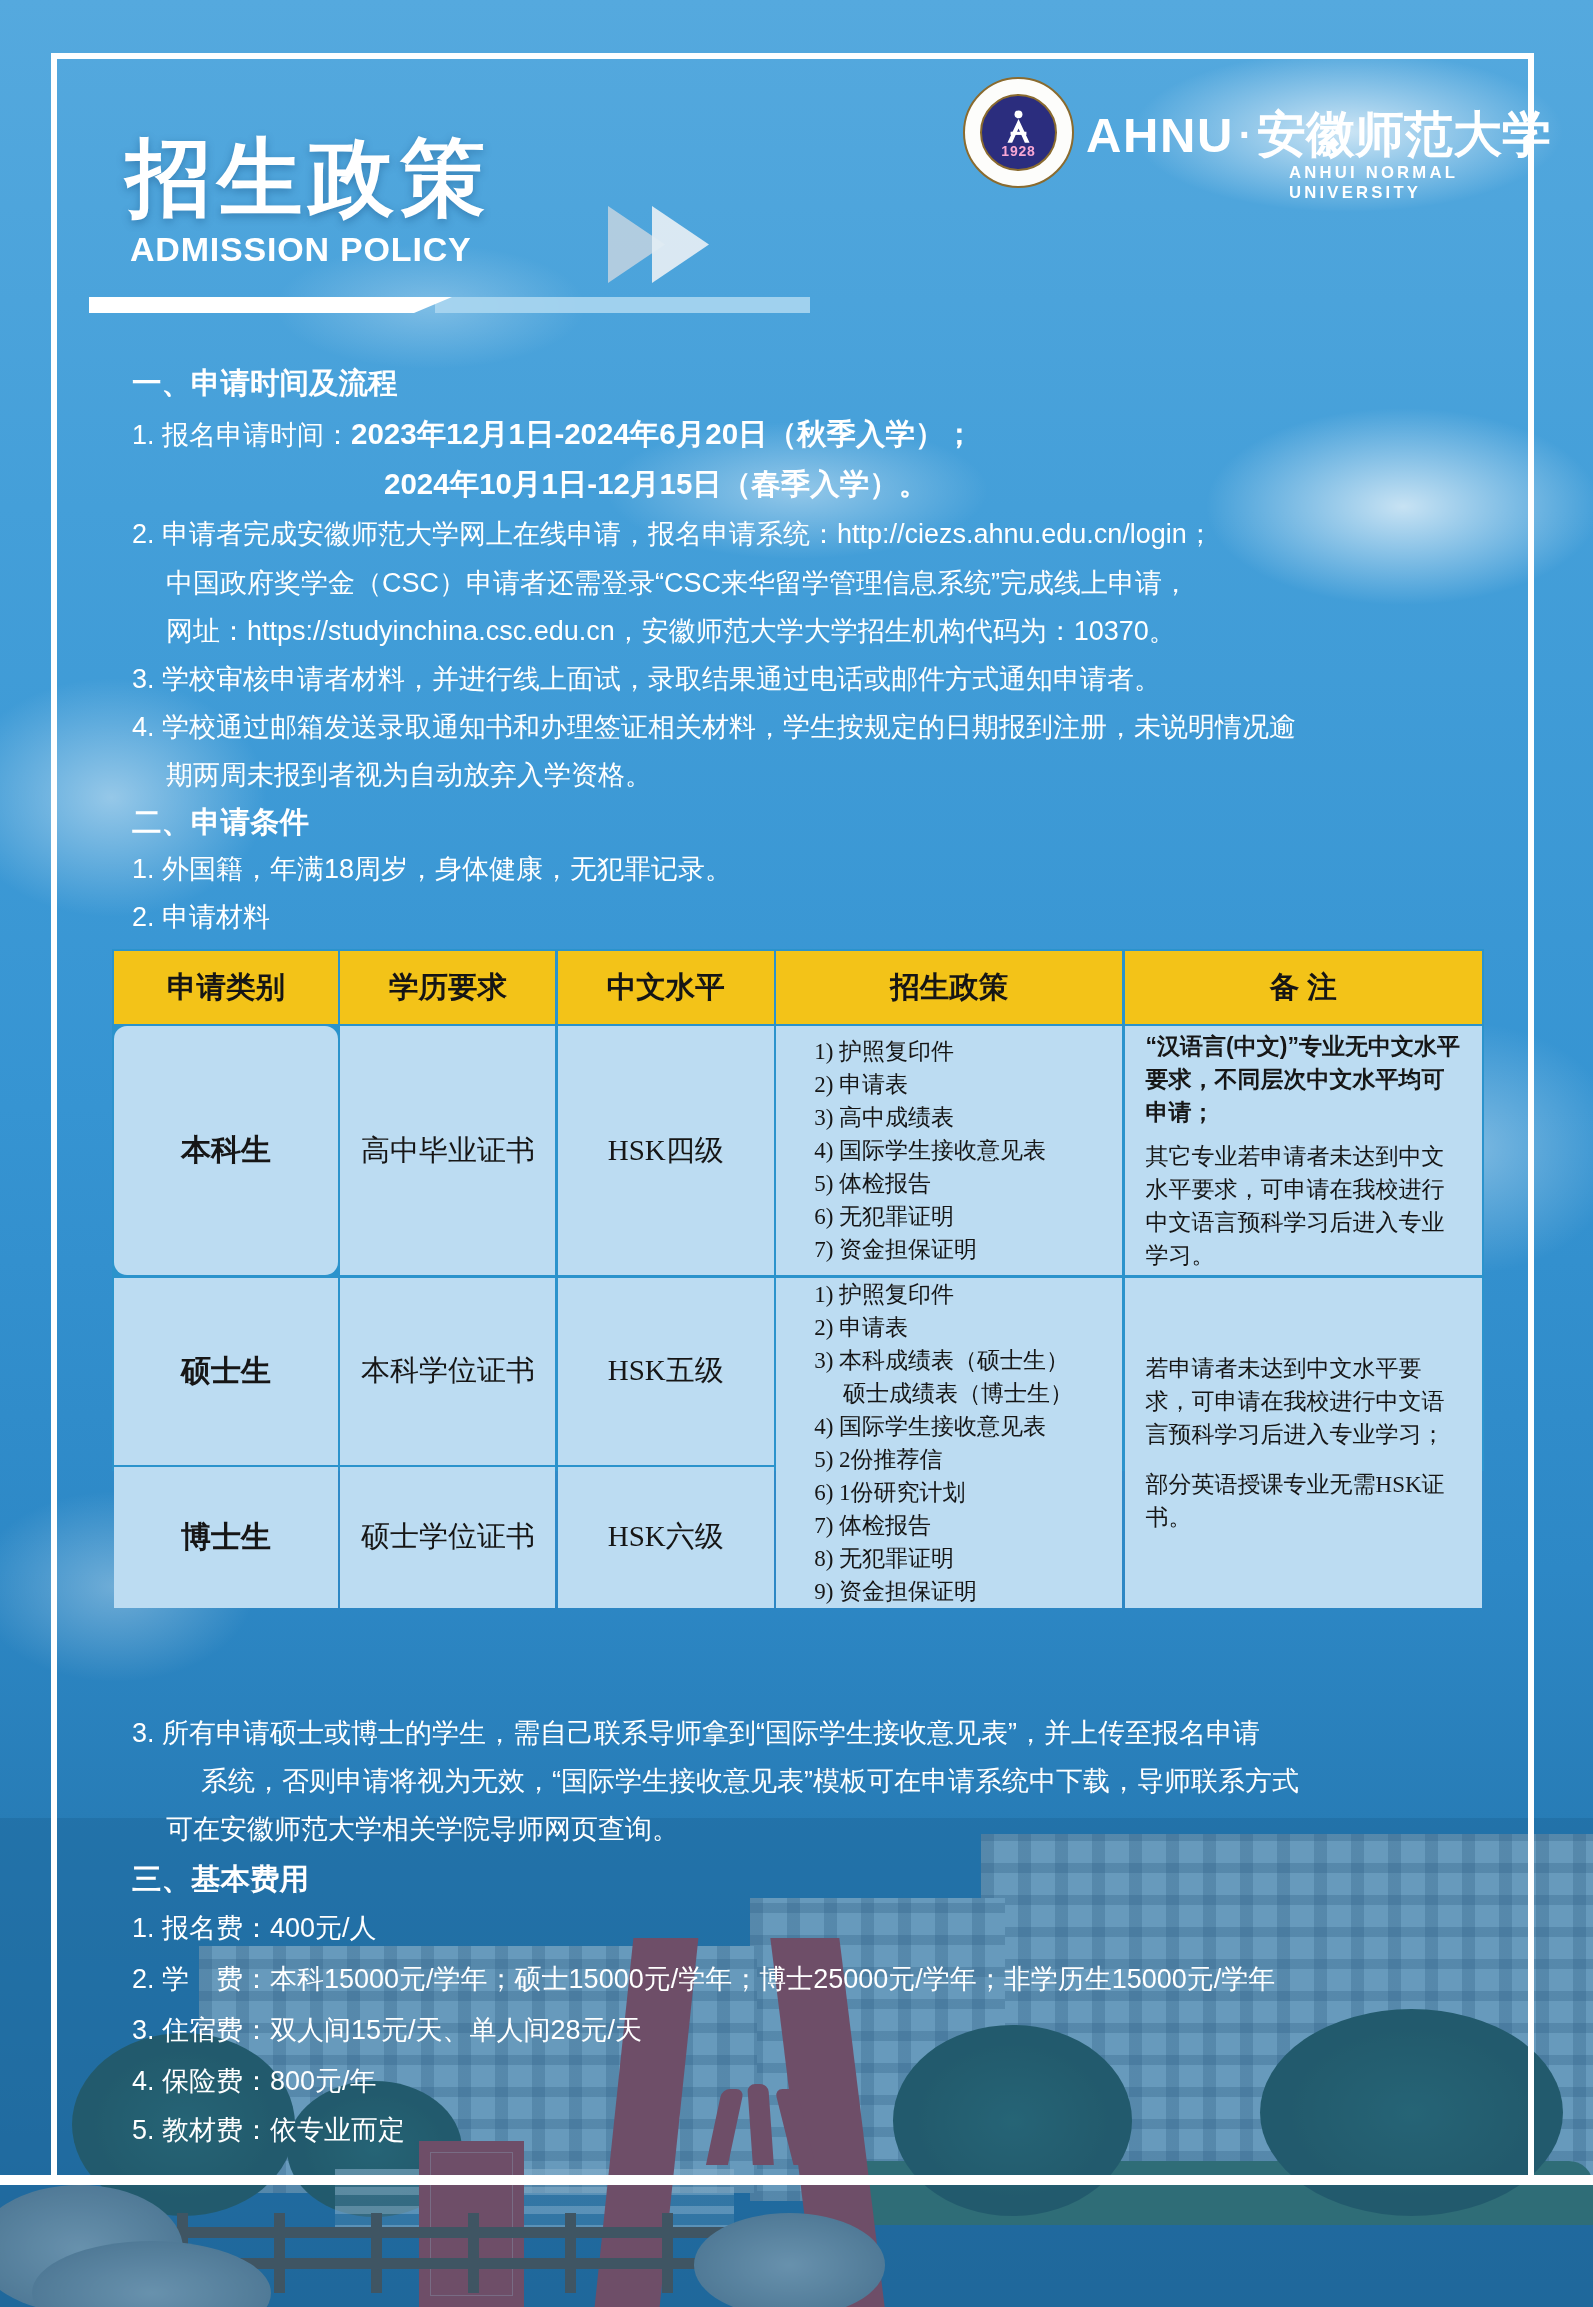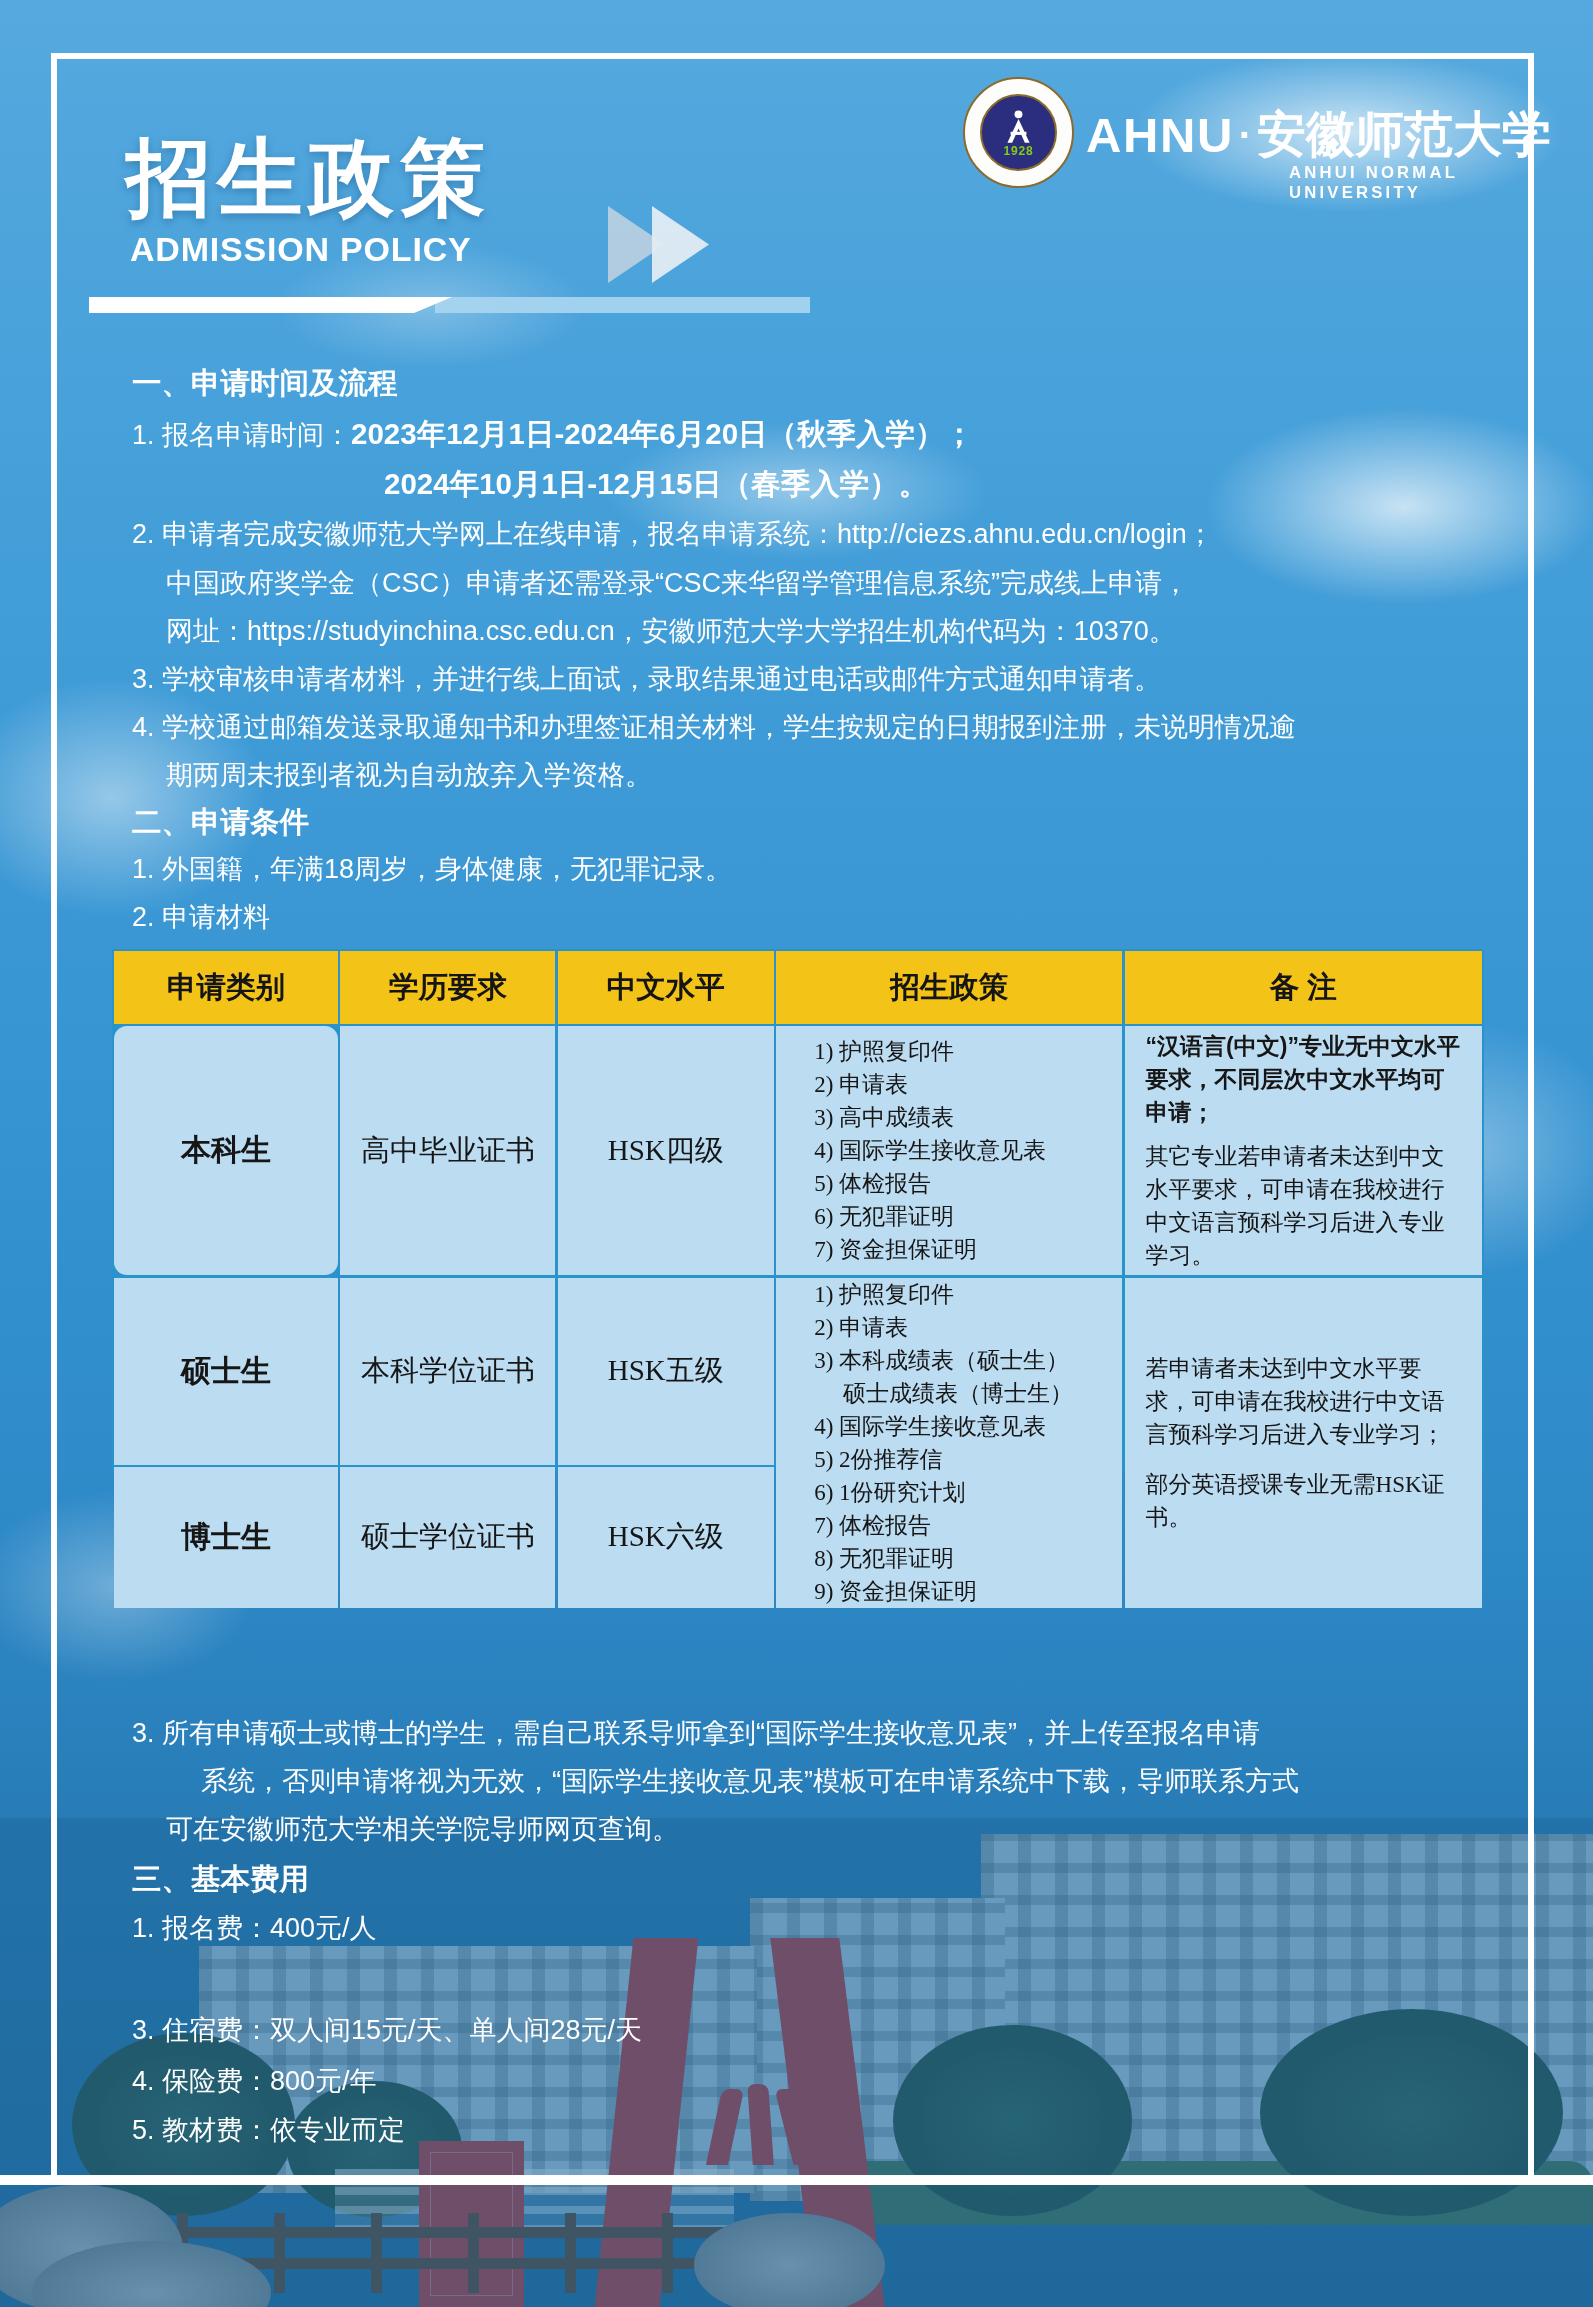--- a/index.html
+++ b/index.html
@@ -31,21 +31,21 @@
   .title-en{position:absolute;left:130px;top:230px;font-size:34px;font-weight:bold;color:#fff;letter-spacing:0.8px;z-index:8;}
   .arrow{position:absolute;width:57px;height:77px;clip-path:polygon(0 0,100% 50%,0 100%);z-index:8;}
   .ribbon-w{position:absolute;left:89px;top:297px;width:363px;height:16px;background:#fff;
     clip-path:polygon(0 0,100% 0,calc(100% - 38px) 100%,0 100%);z-index:8;}
   .ribbon-b{position:absolute;left:435px;top:297px;width:375px;height:16px;background:rgba(170,214,240,.9);z-index:7;}
   
   .seal{position:absolute;left:963px;top:77px;width:107px;height:107px;border-radius:50%;background:#fdfdfb;
     border:2.4px solid #8a6b2f;z-index:8;display:flex;align-items:center;justify-content:center;}
   .seal-in{width:73px;height:73px;border-radius:50%;background:#2b2d7e;border:2.4px solid #8a6b2f;
     display:flex;flex-direction:column;align-items:center;justify-content:center;}
-  .seal-year{color:#84cc16;font-size:12px;font-weight:bold;letter-spacing:0.8px;line-height:11px;}
+  .seal-year{color:#f9a8d4;font-size:14px;font-weight:bold;letter-spacing:0.8px;line-height:11px;}
   .brand-row{position:absolute;left:1086px;top:102px;z-index:8;color:#fff;white-space:nowrap;}
   .brand-abbr{font-size:49px;font-weight:900;letter-spacing:1.6px;vertical-align:middle;}
   .brand-dot{font-size:40px;font-weight:900;vertical-align:middle;margin:0 4.8px;}
   .brand-cn{font-size:49px;font-weight:bold;font-family:"Liberation Serif",serif;vertical-align:middle;}
   .brand-en{position:absolute;left:1289px;top:163px;font-size:16.7px;font-weight:bold;letter-spacing:3.2px;color:#fff;z-index:8;}
   
   .line{position:absolute;color:#fff;font-size:27px;white-space:nowrap;z-index:9;line-height:35px;}
   .hd{font-weight:bold;font-size:29.5px;}
   .dt{font-weight:bold;font-size:29.5px;}
   
@@ -184,18 +184,19 @@
     <div class="td ser" style="grid-column:2;grid-row:4;">硕士学位证书</div>
     <div class="td ser" style="grid-column:3;grid-row:4;">HSK六级</div>
   </div>
 
   <div class="line" style="left:132px;top:1716px;">3. 所有申请硕士或博士的学生，需自己联系导师拿到“国际学生接收意见表”，并上传至报名申请</div>
   <div class="line" style="left:181px;top:1764px;margin-left:20px;">系统，否则申请将视为无效，“国际学生接收意见表”模板可在申请系统中下载，导师联系方式</div>
   <div class="line" style="left:166px;top:1812px;">可在安徽师范大学相关学院导师网页查询。</div>
 
   <div class="line hd" style="left:132px;top:1861px;">三、基本费用</div>
   <div class="line" style="left:132px;top:1911px;">1. 报名费：400元/人</div>
+  <div class="line" style="left:132px;top:1962px;">2. 学　费：本科15000元/学年；硕士15000元/学年；博士25000元/学年；非学历生15000元/学年</div>
   <div class="line" style="left:132px;top:2013px;">3. 住宿费：双人间15元/天、单人间28元/天</div>
   <div class="line" style="left:132px;top:2064px;">4. 保险费：800元/年</div>
   <div class="line" style="left:132px;top:2113px;">5. 教材费：依专业而定</div>
 
 </div>
 
 
 </body></html>

